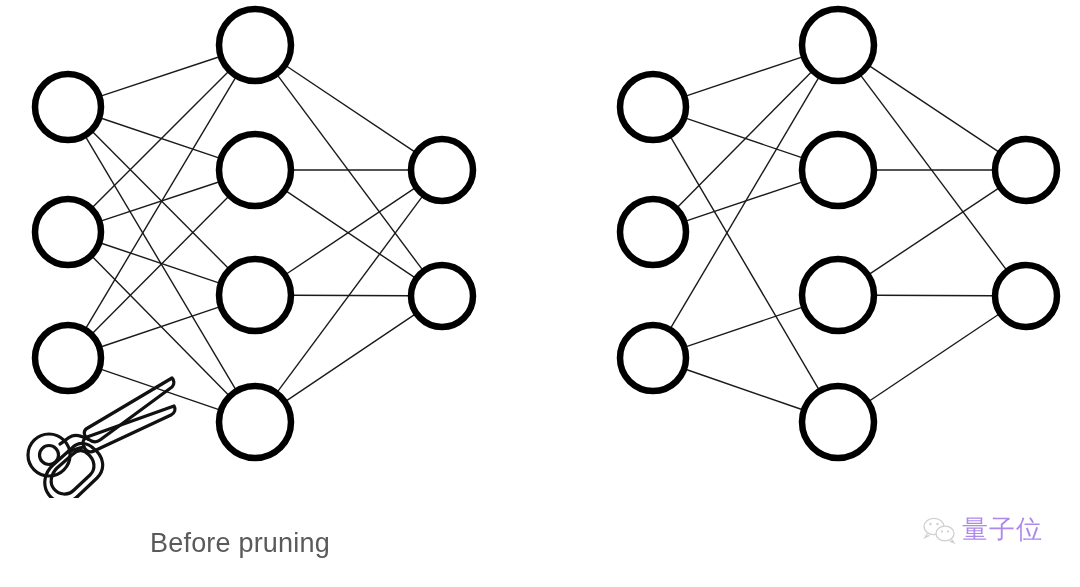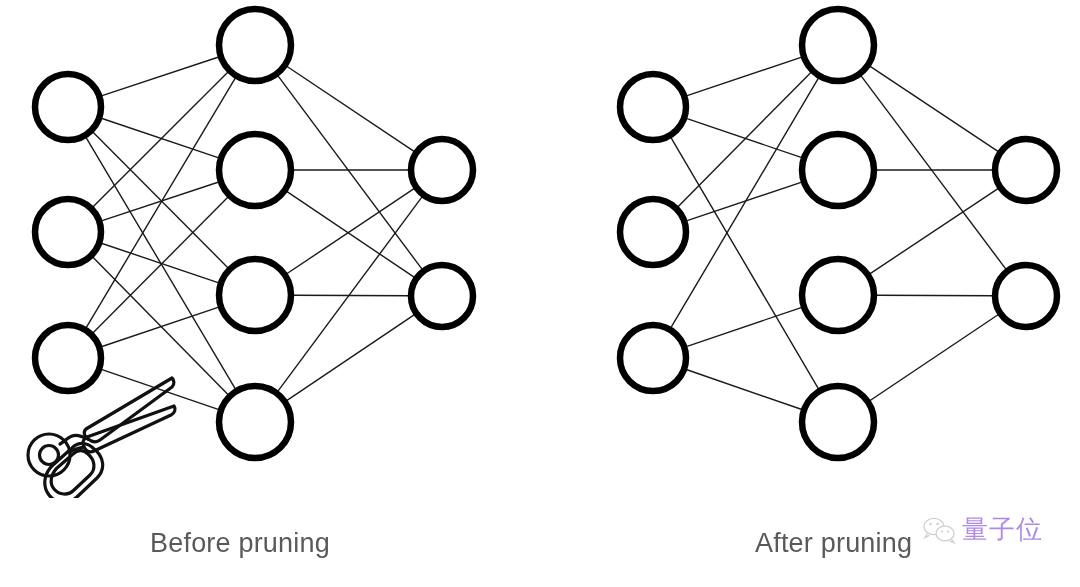--- a/index.html
+++ b/index.html
@@ -159,21 +159,20 @@
         <circle cx="27" cy="87" r="9.5"></circle>
 
         <path d="M73 89 C84 97 86 110 77 119 L58 137 C49 146 36 145 29 136 C22 127 24 114 33 106 L52 89 C59 82 68 84 73 89 Z" transform="translate(-2,-9)"></path>
         <path d="M68 95 C75 101 76 110 70 116 L54 131 C48 137 39 136 34 130 C29 124 31 115 37 109 L53 95 C58 90 64 91 68 95 Z" transform="translate(-2,-9)"></path>
       </g>
     </svg>
   </div>
 
   <div class="caption" id="caption-before">Before pruning</div>
 
-  <div class="caption" id="caption-after">After pruning</div>
 
   <div id="watermark">
     <svg class="wm-logo" width="34" height="28" viewBox="0 0 34 28">
       <g fill="none" stroke="#a8a8a8" stroke-width="1.3">
         <ellipse cx="12" cy="10.5" rx="10" ry="8.2"></ellipse>
         <path d="M5.5 17.5 L3 21.5 L7.5 19.3"></path>
         <ellipse cx="23" cy="17.5" rx="9" ry="7.4" fill="#ffffff"></ellipse>
         <path d="M29.5 23.5 L32 26.8 L27.8 25.2"></path>
       </g>
       <g fill="#a8a8a8">

